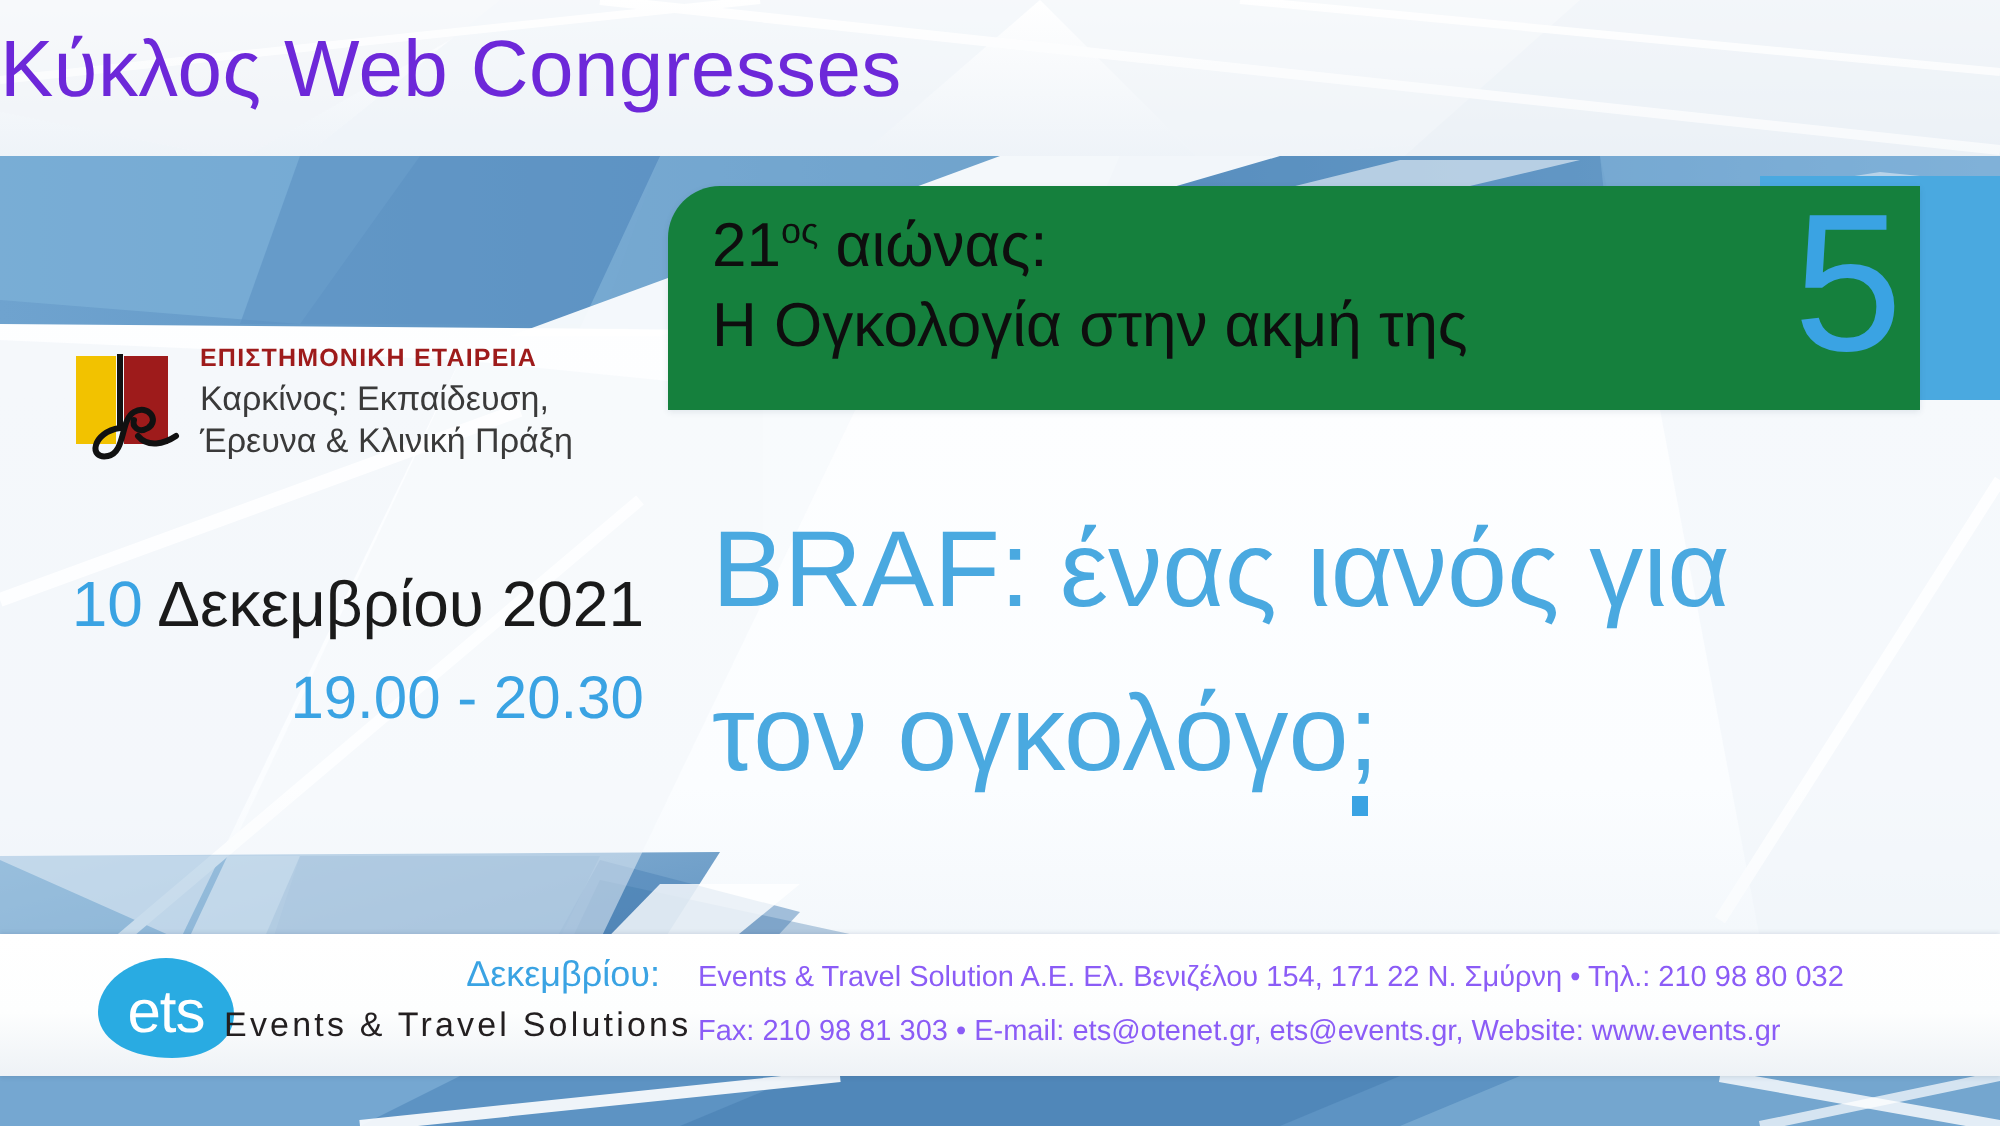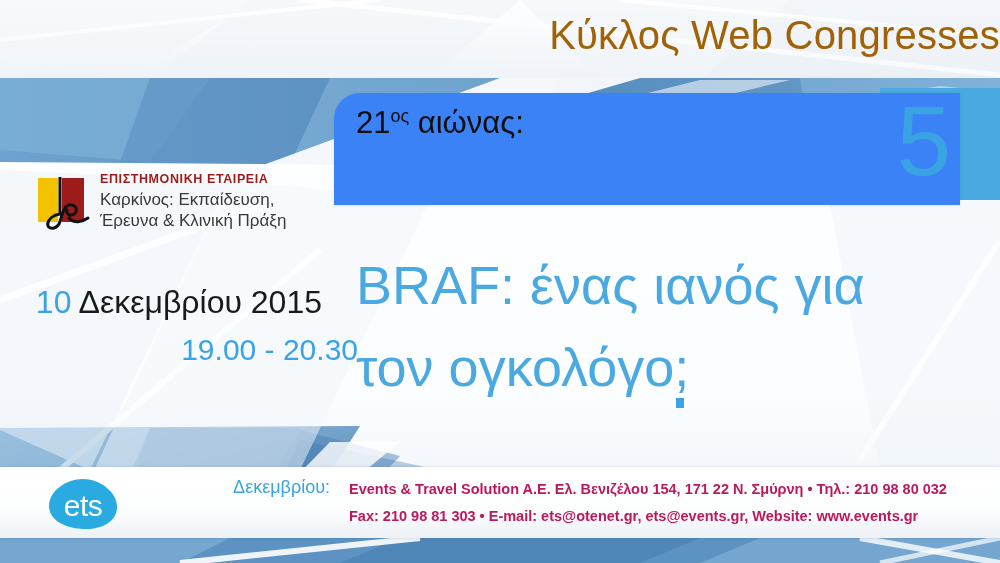--- a/index.html
+++ b/index.html
@@ -8,40 +8,40 @@
   #poster{
     position:relative;width:1000px;height:563px;overflow:hidden;
     background:#f4f7fa;
   }
 
   
   .bg-svg{position:absolute;inset:0;width:1000px;height:563px;}
 
   
   #header-title{
-    position:absolute;left:0;top:12px;width:1000px;text-align:right;
-    color:#a16207;font-size:40px;line-height:46px;font-weight:400;
+    position:absolute;left:0;top:12px;width:1000px;text-align:left;
+    color:#6d28d9;font-size:40px;line-height:46px;font-weight:400;
     letter-spacing:.2px;white-space:nowrap;
   }
 
   
   #issue-badge{
     position:absolute;left:880px;top:88px;width:120px;height:112px;
     background:#4aa9e0;
   }
   #issue-badge-number{
     position:absolute;left:884px;top:86px;width:80px;height:110px;
     color:#3aa3e3;font-size:98px;line-height:110px;font-weight:400;
     text-align:center;
   }
 
   
   #title-panel{
     position:absolute;left:334px;top:93px;width:626px;height:112px;
-    background:#3b82f6;border-top-left-radius:26px;
+    background:#15803d;border-top-left-radius:26px;
     border-bottom-right-radius:0;
     box-shadow:0 1px 3px rgba(30,60,90,.10);
   }
   #title-panel-line1,#title-panel-line2{
     position:absolute;left:22px;color:#0e0e0e;font-size:31px;
     line-height:36px;font-weight:400;white-space:nowrap;
   }
   #title-panel-line1{top:12px;}
   #title-panel-line2{top:52px;}
   #title-panel-line1 sup{font-size:18px;vertical-align:super;line-height:0;}
@@ -69,41 +69,41 @@
 
   
   #date-line{
     position:absolute;left:0px;top:283px;width:322px;text-align:right;
     font-size:32px;line-height:38px;white-space:nowrap;
   }
   #date-day{color:#3aa3e3;margin-left:12px;}
   #date-rest{color:#1a1a1a;}
   #time-line{
     position:absolute;left:0px;top:332px;width:322px;text-align:right;
-    color:#3aa3e3;font-size:30px;line-height:36px;white-space:nowrap;margin-left:36px;
+    color:#3aa3e3;font-size:30px;line-height:36px;white-space:nowrap;
   }
 
   
   #footer-band{
     position:absolute;left:0;top:467px;width:1000px;height:71px;
     background:linear-gradient(180deg,#ffffff 0%,#fdfefe 55%,#eef2f6 100%);
     box-shadow:0 -1px 2px rgba(40,70,100,.08),0 1px 2px rgba(40,70,100,.10);
   }
   #ets-logo{position:absolute;left:48px;top:478px;width:70px;height:52px;}
   #ets-wordmark{
     position:absolute;left:112px;top:503px;color:#231f20;
     font-size:17px;letter-spacing:1.6px;white-space:nowrap;
   }
   #secretariat-label{
     position:absolute;left:140px;top:477px;width:190px;text-align:right;
     color:#3aa3e3;font-size:18px;white-space:nowrap;
   }
   #contact-line1,#contact-line2{
-    position:absolute;left:349px;color:#be185d;font-size:14.5px;
-    line-height:17px;white-space:nowrap;font-weight:bold;
+    position:absolute;left:349px;color:#8b5cf6;font-size:14.5px;
+    line-height:17px;white-space:nowrap;
   }
   #contact-line1{top:481px;}
   #contact-line2{top:508px;text-align:center;}
 </style>
 </head>
 <body>
 
 <div id="poster">
 
   <svg class="bg-svg" viewBox="0 0 1000 563" preserveAspectRatio="none">
@@ -184,20 +184,21 @@
 
     <rect x="676" y="398" width="8" height="10" fill="#3aa3e3"></rect>
   </svg>
 
   <div id="header-title">Κύκλος Web Congresses</div>
 
   <div id="issue-badge"></div>
 
   <div id="title-panel">
     <div id="title-panel-line1"><span>21</span><sup>ος</sup><span> αιώνας:</span></div>
+    <div id="title-panel-line2">Η Ογκολογία στην ακμή της</div>
   </div>
 
   <div id="issue-badge-number">5</div>
 
   <div id="talk-title">
     <div>BRAF: ένας ιανός για</div>
     <div>τον ογκολόγο;</div>
   </div>
 
   <div id="society">
@@ -207,27 +208,28 @@
       <path d="M24 3 L24 40" stroke="#111" stroke-width="3" fill="none"></path>
       <path d="M24 40 C10 42 8 56 18 54 C27 52 24 36 31 32 C38 28 44 36 38 40
                C33 43 30 39 31 36" stroke="#111" stroke-width="3" fill="none" stroke-linecap="round"></path>
       <path d="M33 44 C38 50 46 48 52 44" stroke="#111" stroke-width="3" fill="none" stroke-linecap="round"></path>
     </svg>
     <div id="society-name">ΕΠΙΣΤΗΜΟΝΙΚΗ ΕΤΑΙΡΕΙΑ</div>
     <div id="society-sub1">Καρκίνος: Εκπαίδευση,</div>
     <div id="society-sub2">Έρευνα &amp; Κλινική Πράξη</div>
   </div>
 
-  <div id="date-line"><span id="date-day">10</span><span id="date-rest"> Δεκεμβρίου 2015</span></div>
+  <div id="date-line"><span id="date-day">10</span><span id="date-rest"> Δεκεμβρίου 2021</span></div>
   <div id="time-line">19.00 - 20.30</div>
 
   <div id="footer-band"></div>
 
   <svg id="ets-logo" viewBox="0 0 70 52">
     <path d="M35 1 C52 1 69 14 69 29 C69 43 55 51 38 51 C17 51 1 42 1 28 C1 13 18 1 35 1 Z" fill="#29abe2"></path>
     <text x="35" y="38" text-anchor="middle" fill="#ffffff" font-family="Liberation Sans, sans-serif" font-size="30" font-weight="400" letter-spacing="-0.5">ets</text>
   </svg>
 
+  <div id="ets-wordmark">Events &amp; Travel Solutions</div>
   <div id="secretariat-label">Δεκεμβρίου:</div>
   <div id="contact-line1">Events &amp; Travel Solution A.E. Ελ. Βενιζέλου 154, 171 22 Ν. Σμύρνη • Τηλ.: 210 98 80 032</div>
   <div id="contact-line2">Fax: 210 98 81 303 • E-mail: ets@otenet.gr, ets@events.gr, Website: www.events.gr</div>
 
 </div>
 
 </body></html>

